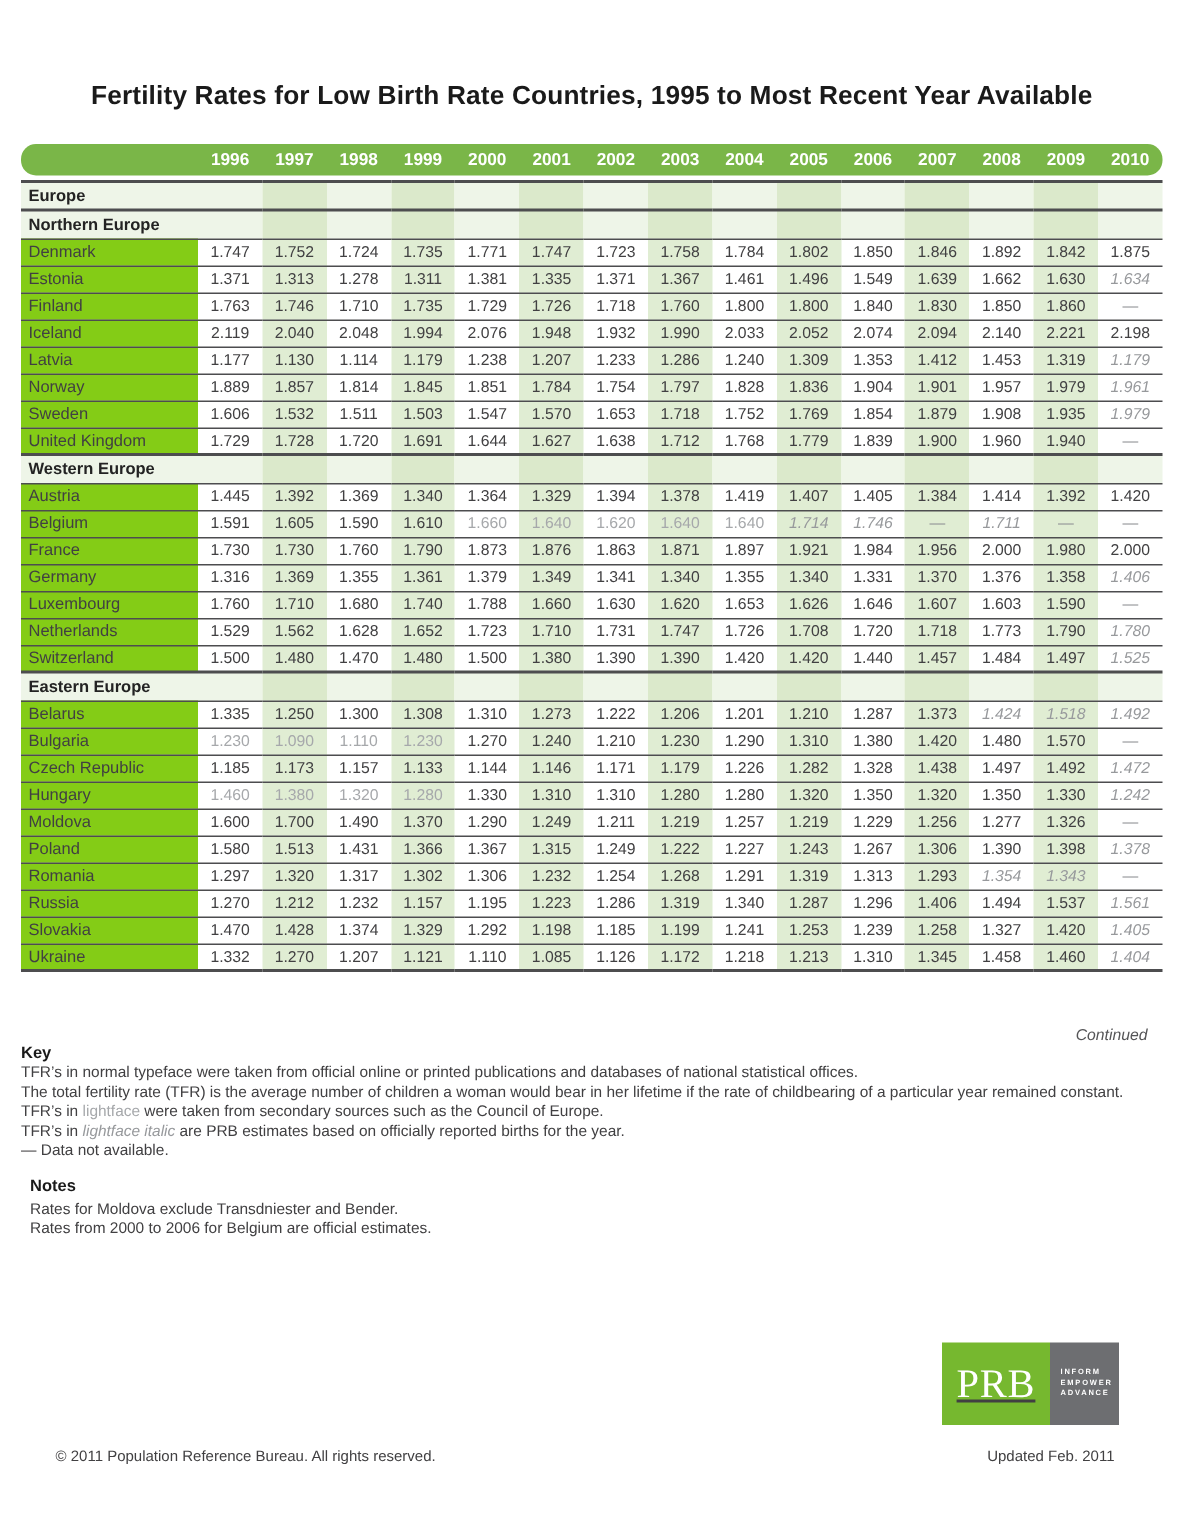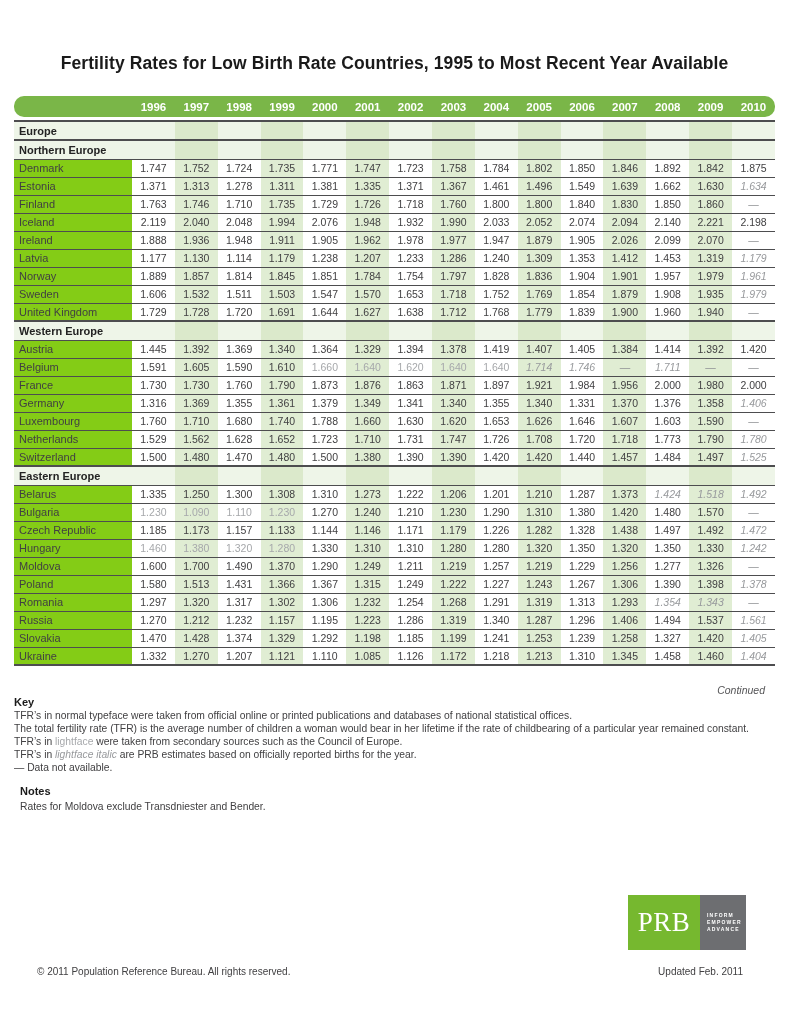--- a/index.html
+++ b/index.html
@@ -43,21 +43,21 @@
   .keyblock h3, .notesblock h3 { font-size:11px; font-weight:bold; color:#1a1a1a; margin-bottom:1px; }
   .keyblock p, .notesblock p { font-size:10.3px; color:#414042; line-height:13px; }
   .em-light { color:#a6a8ab; }
   .em-lightital { color:#97999c; font-style:italic; }
 
   .notesblock { position:absolute; top:785px; left:20px; right:14px; }
   .notesblock h3 { margin-bottom:3px; }
 
   
   .logo { position:absolute; top:895px; left:628px; width:118px; height:55px; display:flex; }
-  .logo-green { width:72px; height:55px; background:#76b82f; display:flex; align-items:center; justify-content:center; }
+  .logo-green { width:72px; height:55px; background:#76b82f; display:flex; align-items:center; justify-content:center;text-decoration:underline; }
   .logo-acronym { font-family:"Liberation Serif", serif; color:#ffffff; font-size:27px; letter-spacing:0.5px; }
   .logo-gray { width:46px; height:55px; background:#6d6e71; display:flex; flex-direction:column;
                justify-content:center; padding-left:7px; }
   .logo-gray span { color:#ffffff; font-size:5px; font-weight:bold; letter-spacing:1.2px; line-height:7px; }
 
   .footer-copy { position:absolute; top:966px; left:37px; font-size:10px; color:#414042; }
   .footer-updated { position:absolute; top:966px; right:46px; font-size:10px; color:#414042; }
 </style>
 </head>
 <body>
@@ -193,38 +193,20 @@
             <td class="val v-n stripe">1.990</td>
             <td class="val v-n">2.033</td>
             <td class="val v-n stripe">2.052</td>
             <td class="val v-n">2.074</td>
             <td class="val v-n stripe">2.094</td>
             <td class="val v-n">2.140</td>
             <td class="val v-n stripe">2.221</td>
             <td class="val v-n">2.198</td>
           </tr>
           <tr class="data-row">
-            <td class="country">Ireland</td>
-            <td class="val v-n">1.888</td>
-            <td class="val v-n stripe">1.936</td>
-            <td class="val v-n">1.948</td>
-            <td class="val v-n stripe">1.911</td>
-            <td class="val v-n">1.905</td>
-            <td class="val v-n stripe">1.962</td>
-            <td class="val v-n">1.978</td>
-            <td class="val v-n stripe">1.977</td>
-            <td class="val v-n">1.947</td>
-            <td class="val v-n stripe">1.879</td>
-            <td class="val v-n">1.905</td>
-            <td class="val v-n stripe">2.026</td>
-            <td class="val v-n">2.099</td>
-            <td class="val v-n stripe">2.070</td>
-            <td class="val v-d">—</td>
-          </tr>
-          <tr class="data-row">
             <td class="country">Latvia</td>
             <td class="val v-n">1.177</td>
             <td class="val v-n stripe">1.130</td>
             <td class="val v-n">1.114</td>
             <td class="val v-n stripe">1.179</td>
             <td class="val v-n">1.238</td>
             <td class="val v-n stripe">1.207</td>
             <td class="val v-n">1.233</td>
             <td class="val v-n stripe">1.286</td>
             <td class="val v-n">1.240</td>
@@ -642,20 +624,21 @@
     <p>TFR’s in normal typeface were taken from official online or printed publications and databases of national statistical offices.</p>
     <p>The total fertility rate (TFR) is the average number of children a woman would bear in her lifetime if the rate of childbearing of a particular year remained constant.</p>
     <p><span>TFR’s in </span><span class="em-light">lightface</span><span> were taken from secondary sources such as the Council of Europe.</span></p>
     <p><span>TFR’s in </span><span class="em-lightital">lightface italic</span><span> are PRB estimates based on officially reported births for the year.</span></p>
     <p>— Data not available.</p>
   </div>
 
   <div class="notesblock">
     <h3>Notes</h3>
     <p>Rates for Moldova exclude Transdniester and Bender.</p>
+    <p>Rates from 2000 to 2006 for Belgium are official estimates.</p>
   </div>
 
   <div class="logo">
     <div class="logo-green">
       <span class="logo-acronym">PRB</span>
     </div>
     <div class="logo-gray">
       <span>INFORM</span>
       <span>EMPOWER</span>
       <span>ADVANCE</span>

